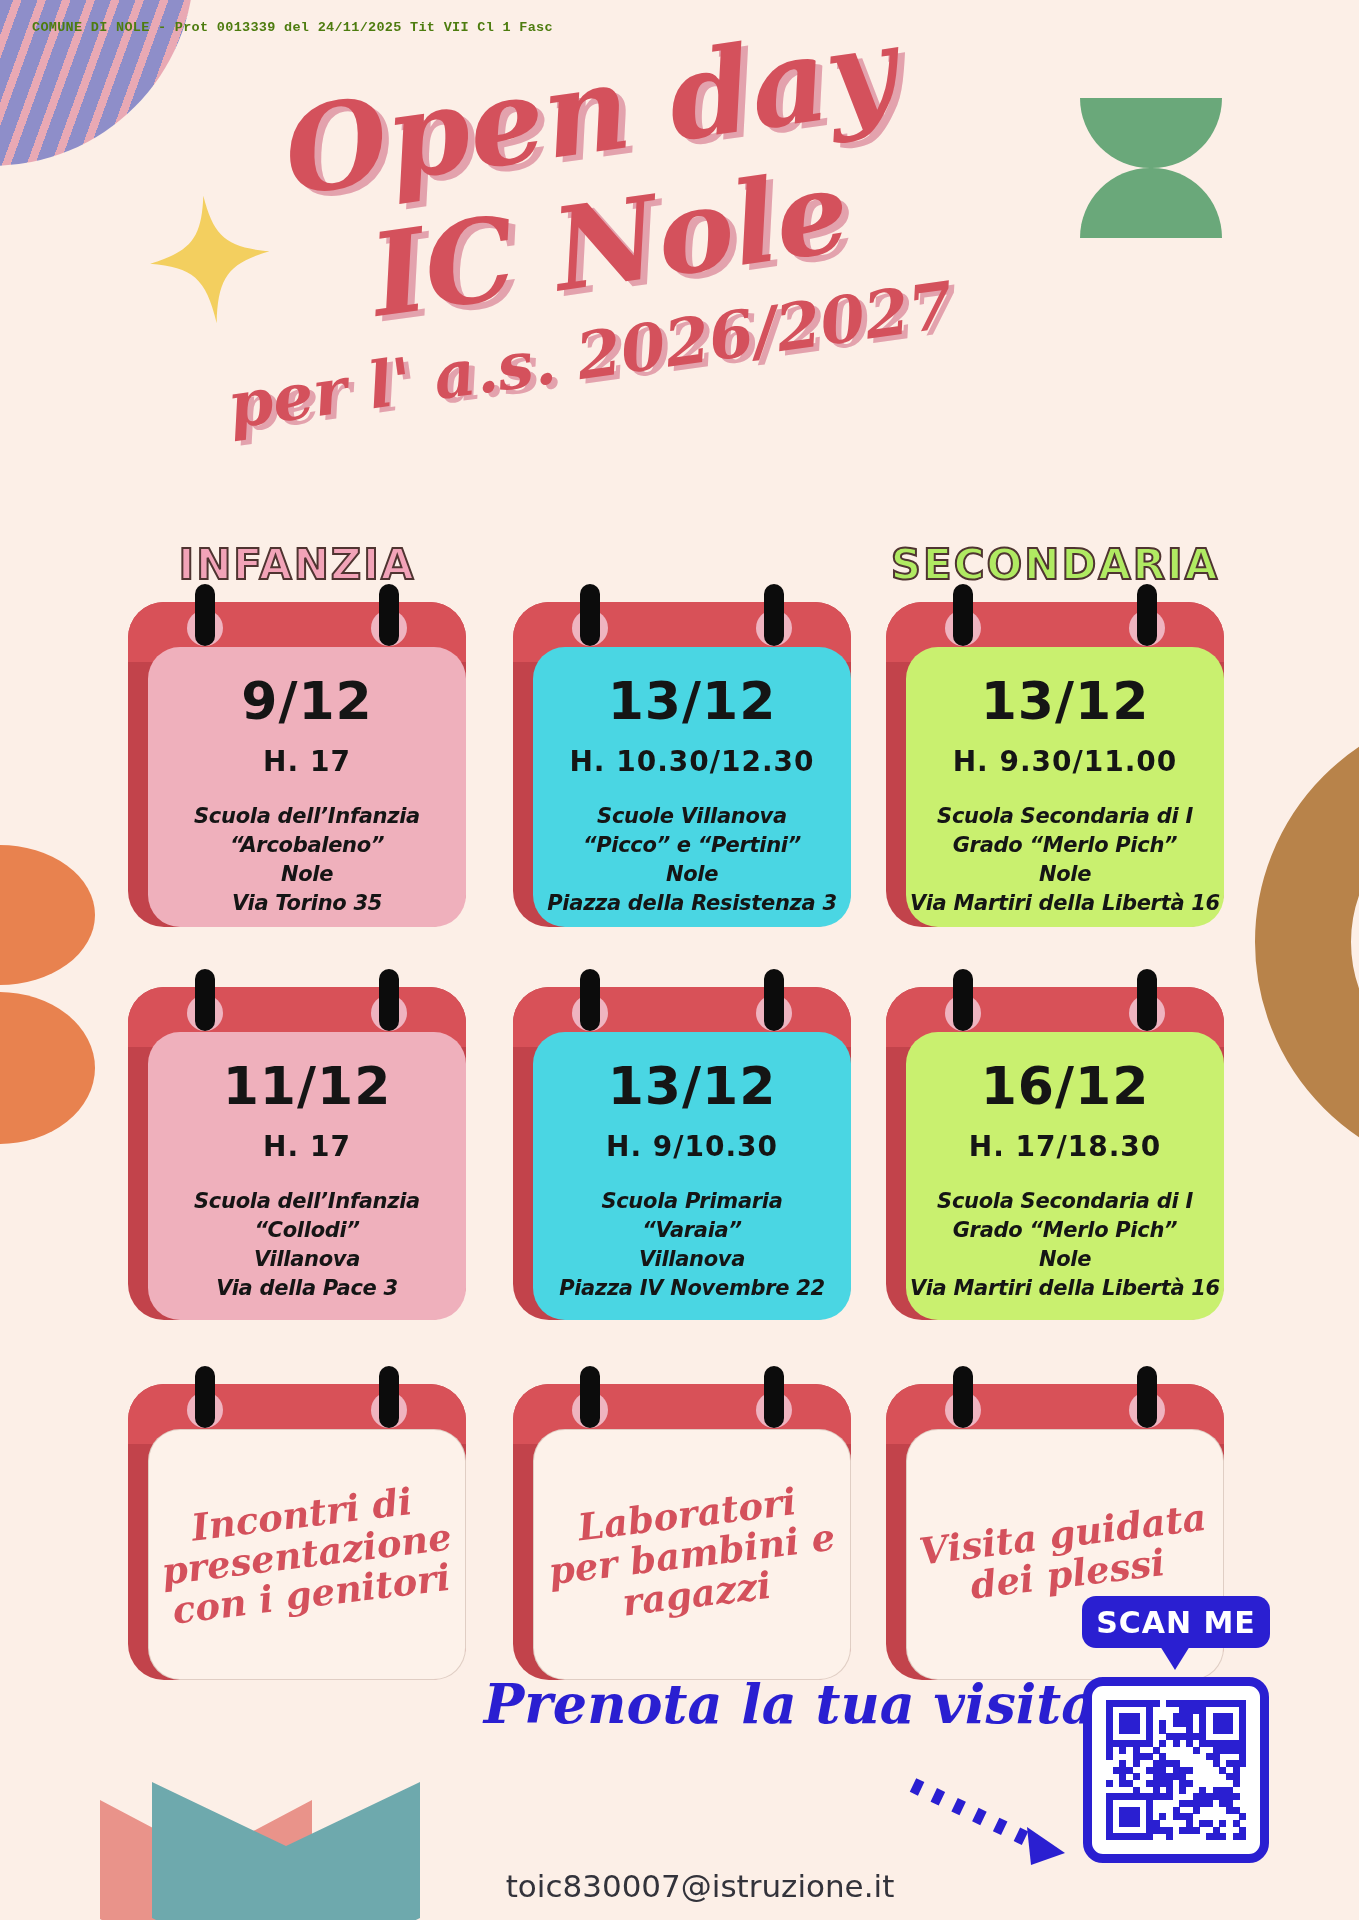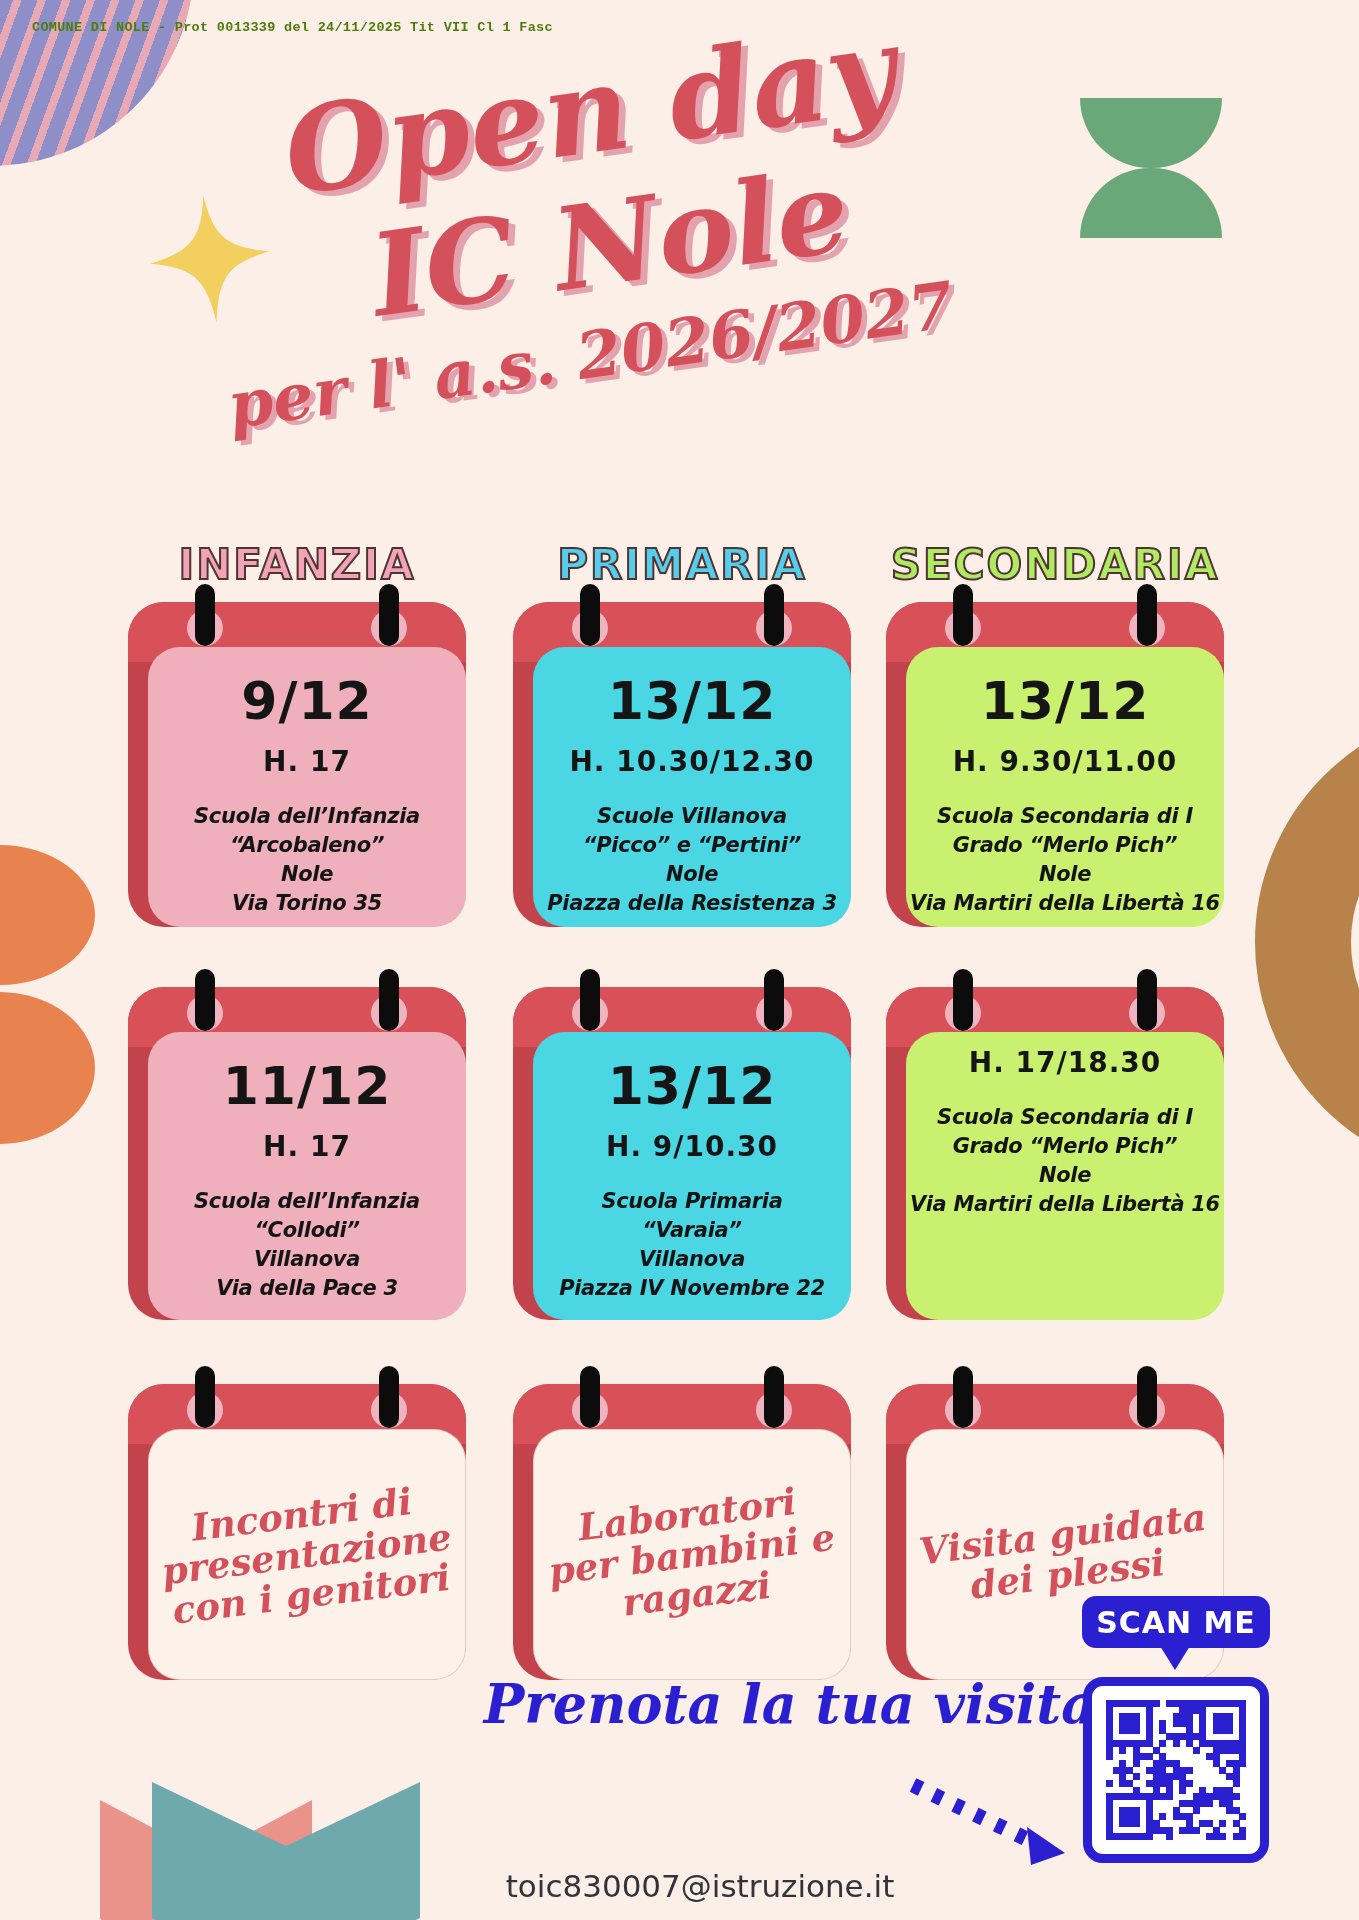--- a/index.html
+++ b/index.html
@@ -90,21 +90,20 @@
   <div class="abs chev chev-salmon"></div>
   <div class="abs chev chev-teal"></div>
 
   <div class="abs protocol">COMUNE DI NOLE - Prot 0013339 del 24/11/2025 Tit VII Cl 1 Fasc</div>
 
   <div class="abs script title-l1">Open day</div>
   <div class="abs script title-l2">IC Nole</div>
   <div class="abs script title-sub">per l' a.s. 2026/2027</div>
 
   <div class="abs col-header" style="left:128px;color:#f2a3b8;">INFANZIA</div>
-  <div class="abs col-header" style="left:513px;color:#56cdec;">PRIMARIA</div>
   <div class="abs col-header" style="left:886px;color:#b0ea62;">SECONDARIA</div>
 
   <div id="cards-layer">
       <div class="cal-card" style="left: 128px; top: 602px; width: 338px; height: 325px;">
         <div class="cal-band"></div>
         <div class="cal-hole" style="left:59px"></div>
         <div class="cal-hole" style="left:243px"></div>
         <div class="cal-pin" style="left:67px"></div>
         <div class="cal-pin" style="left:251px"></div>
         <div class="cal-body" style="background: rgb(239, 176, 188);">
@@ -186,20 +185,21 @@
           </div>
         </div>
       </div>
       <div class="cal-card" style="left: 886px; top: 987px; width: 338px; height: 333px;">
         <div class="cal-band"></div>
         <div class="cal-hole" style="left:59px"></div>
         <div class="cal-hole" style="left:243px"></div>
         <div class="cal-pin" style="left:67px"></div>
         <div class="cal-pin" style="left:251px"></div>
         <div class="cal-body" style="background: rgb(201, 240, 111);">
+          <div class="cal-date">16/12</div>
           <div class="cal-time">H. 17/18.30</div>
           <div class="cal-lines">
             <div>Scuola Secondaria di I</div>
             <div>Grado “Merlo Pich”</div>
             <div>Nole</div>
             <div>Via Martiri della Libertà 16</div>
           </div>
         </div>
       </div>
       <div class="cal-card" style="left: 128px; top: 1384px; width: 338px; height: 296px;">

